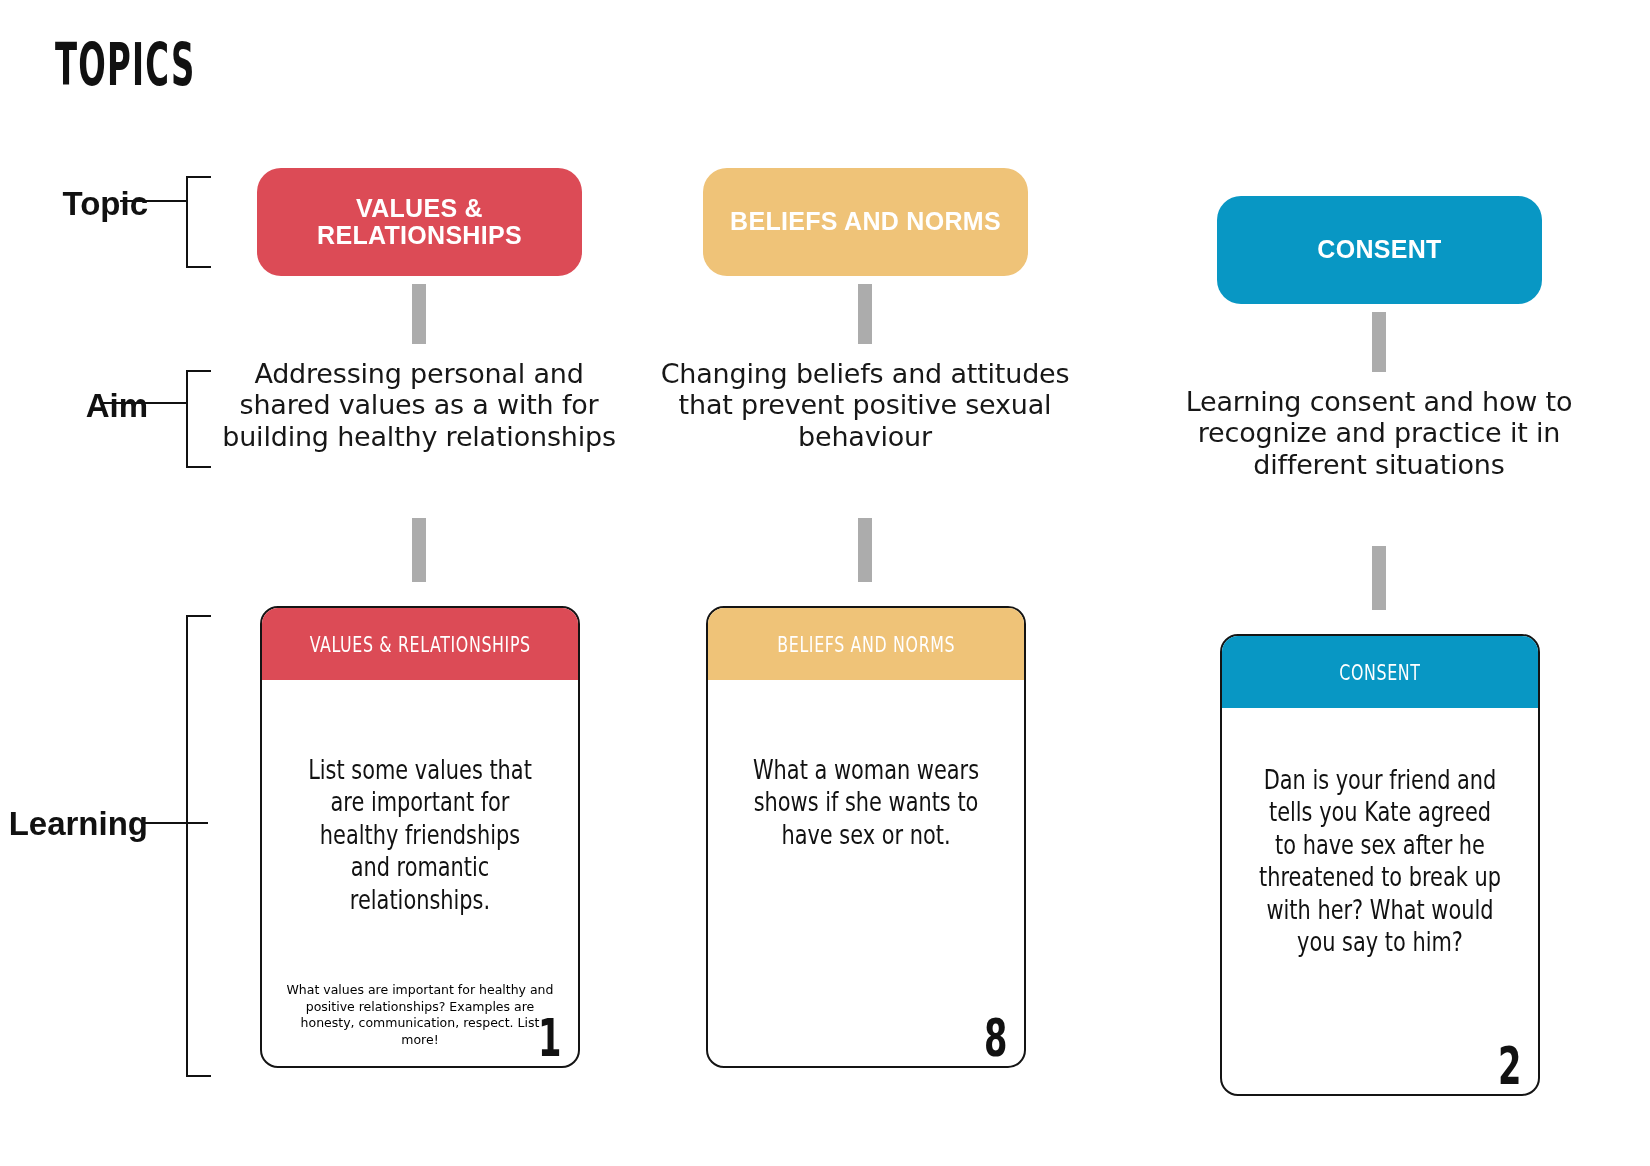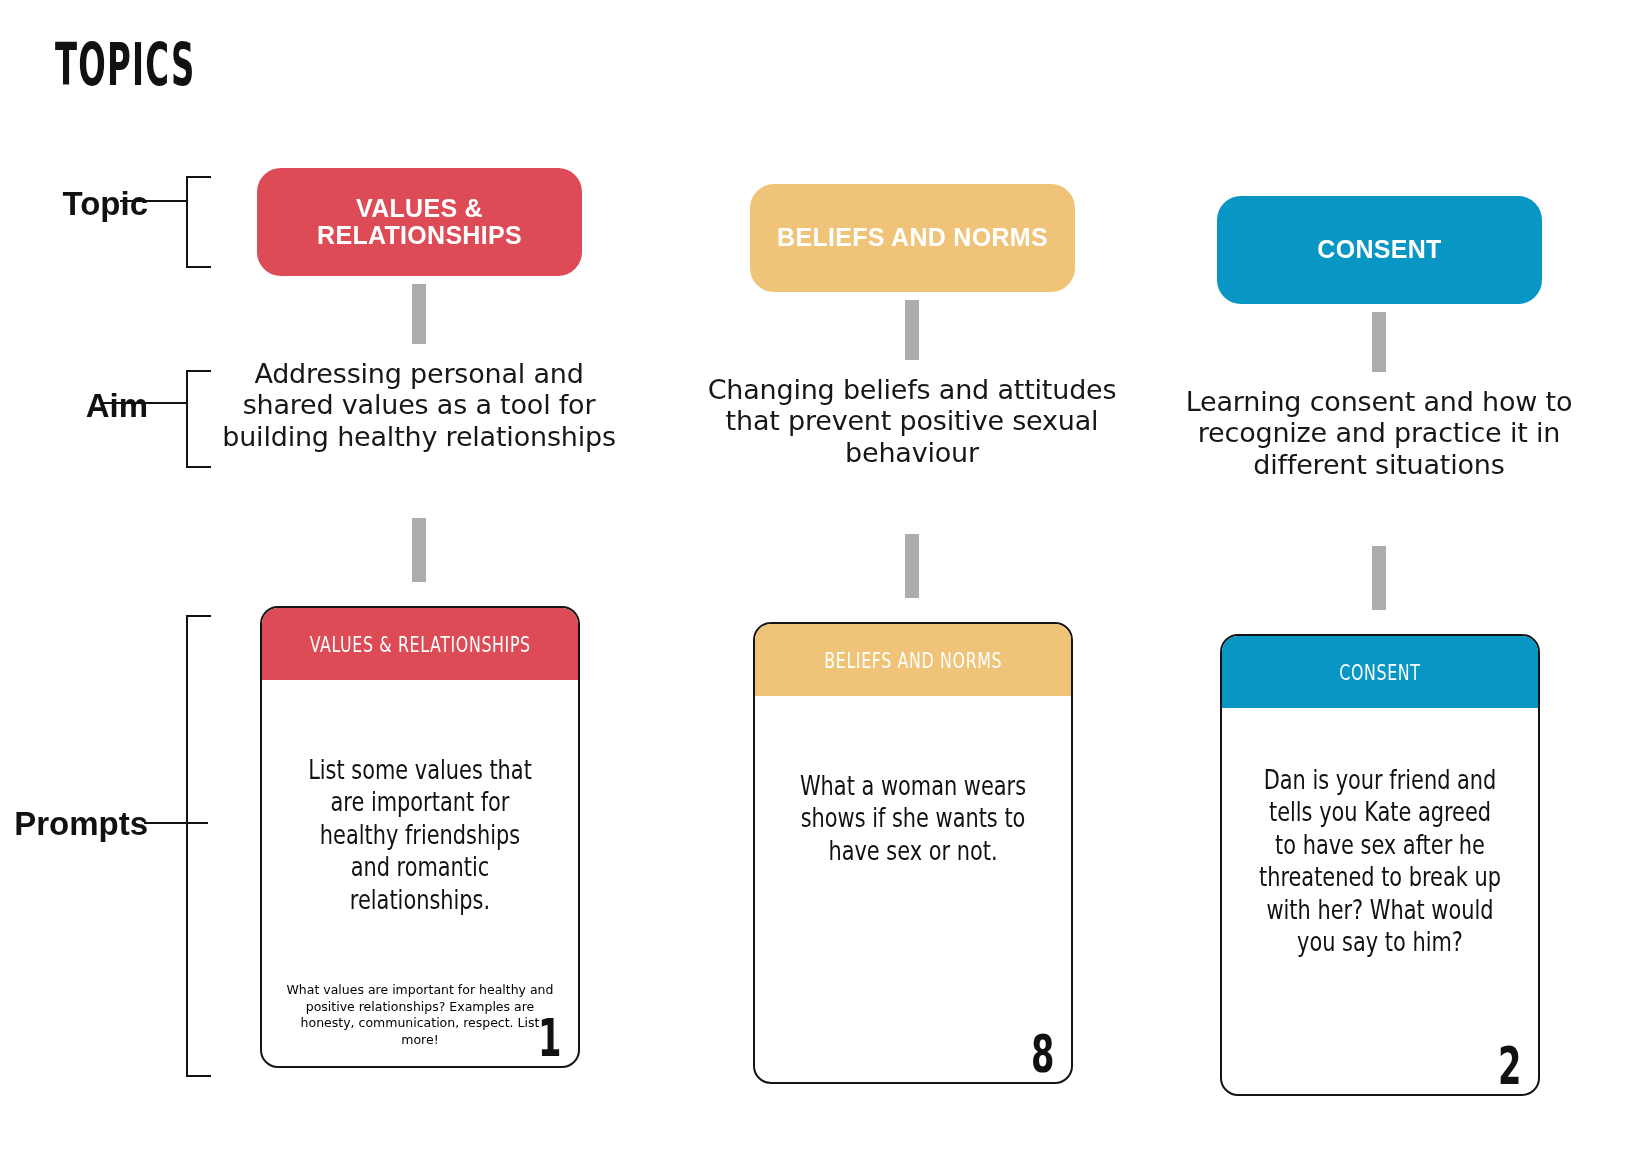--- a/index.html
+++ b/index.html
@@ -71,21 +71,21 @@
   #bracket-prompts { left: 186px; top: 615px; width: 25px; height: 462px; }
 
   
   .column {
     position: absolute;
     top: 0;
     width: 430px;
     height: 889px;
   }
   #column-0 { left: 182px; }
-  #column-1 { left: 675px; margin-top: 16px; }
+  #column-1 { left: 628px; }
   #column-2 { left: 1142px; margin-top: 28px; }
 
   
   .topic-pill {
     position: absolute;
     left: 75px;
     top: 168px;
     width: 325px;
     height: 108px;
     border-radius: 24px;
@@ -219,33 +219,33 @@
   <div id="page-title">TOPICS</div>
 
   <div class="rail-label" id="rail-label-topic">Topic</div>
   <div class="rail-leader" id="leader-topic"></div>
   <div class="rail-bracket" id="bracket-topic"></div>
 
   <div class="rail-label" id="rail-label-aim">Aim</div>
   <div class="rail-leader" id="leader-aim"></div>
   <div class="rail-bracket" id="bracket-aim"></div>
 
-  <div class="rail-label" id="rail-label-prompts">Prompts</div>
+  <div class="rail-label" id="rail-label-prompts">Learning</div>
   <div class="rail-leader" id="leader-prompts"></div>
   <div class="rail-bracket" id="bracket-prompts"></div>
 
   <div class="column" id="column-0">
 
     <div class="topic-pill" style="background: rgb(220, 75, 86);">
       <div class="topic-pill-label">VALUES &amp; RELATIONSHIPS</div>
     </div>
 
     <div class="connector connector-top" style="background: rgb(172, 172, 172);"></div>
 
-    <div class="aim-text">Addressing personal and shared values as a tool for building healthy relationships</div>
+    <div class="aim-text">Addressing personal and shared values as a with for building healthy relationships</div>
 
     <div class="connector connector-bottom" style="background: rgb(172, 172, 172);"></div>
 
     <div class="prompt-card">
       <div class="card-header" style="background: rgb(220, 75, 86);">
         <div class="card-header-label">VALUES &amp; RELATIONSHIPS</div>
       </div>
       <div class="card-body">
         <div class="card-question">List some values that are important for healthy friendships and romantic relationships.</div>
         <div class="card-subtext">What values are important for healthy and positive relationships? Examples are honesty, communication, respect. List more!</div>

